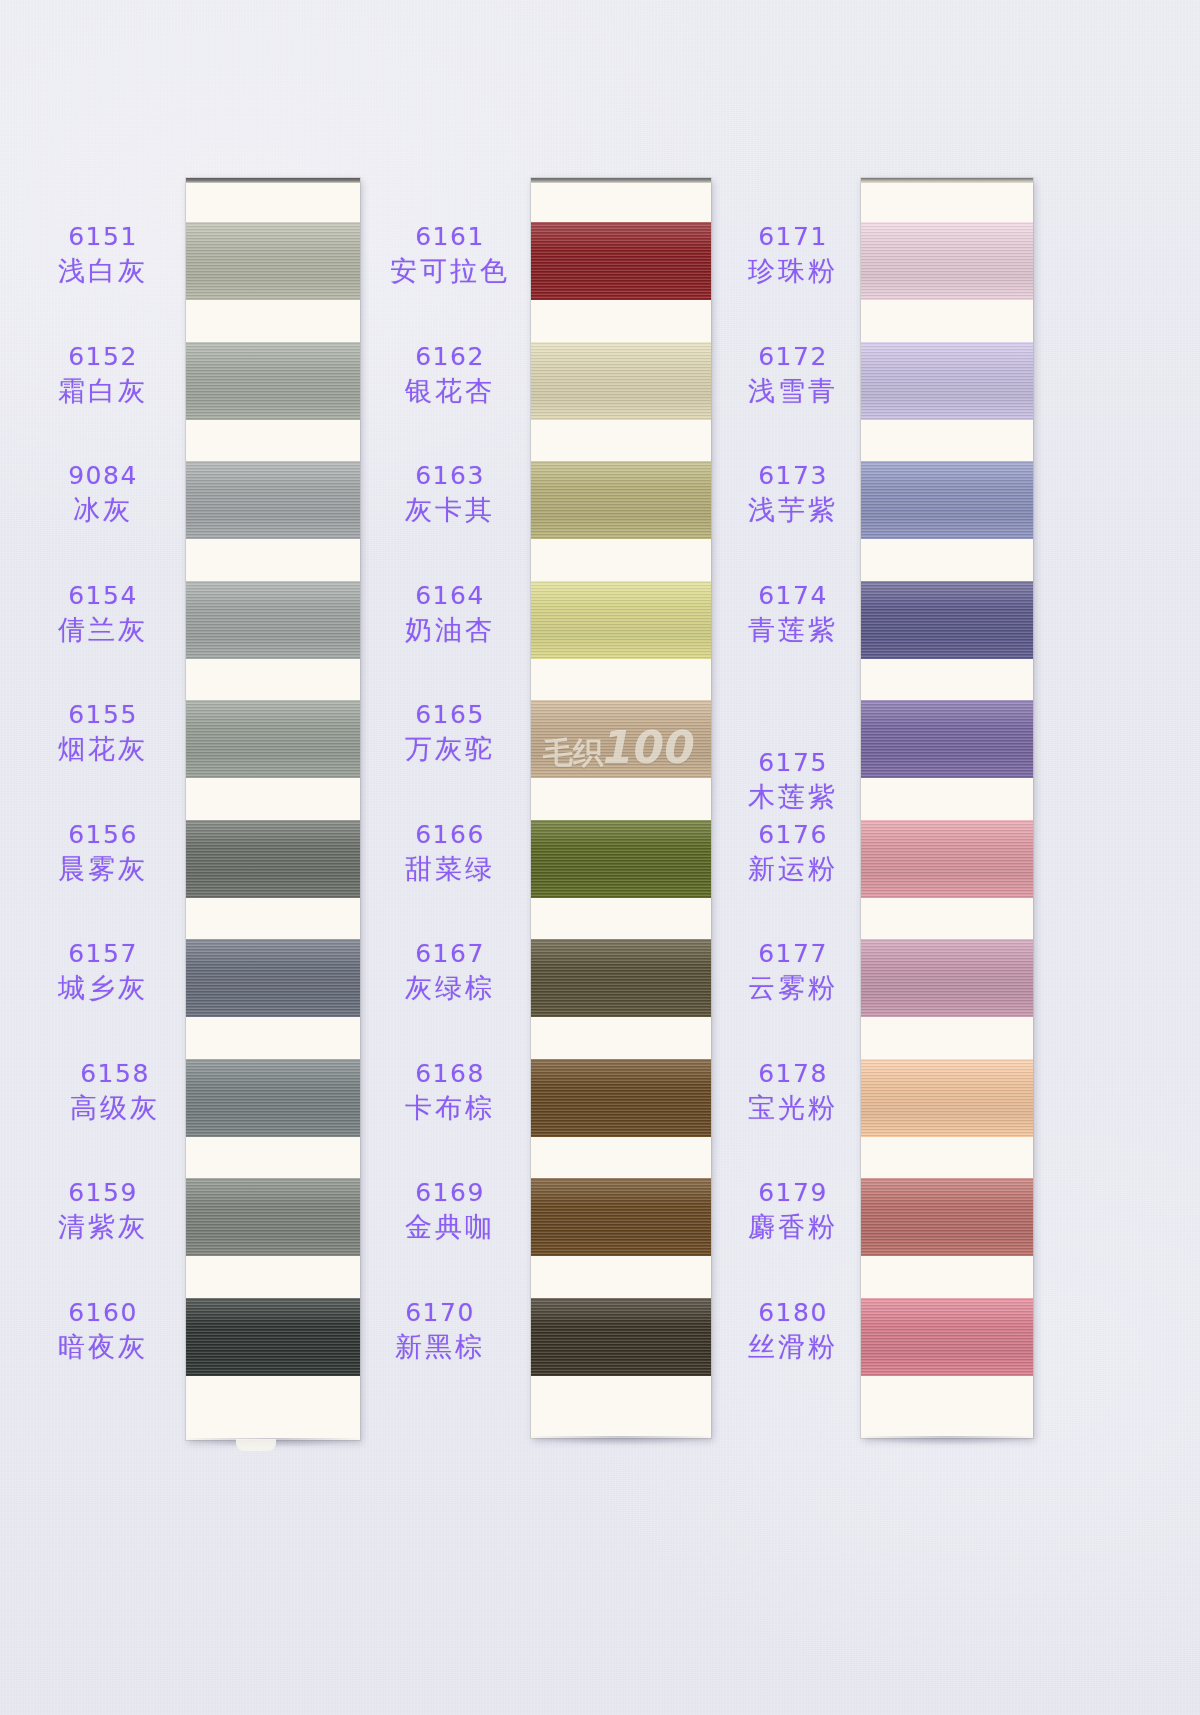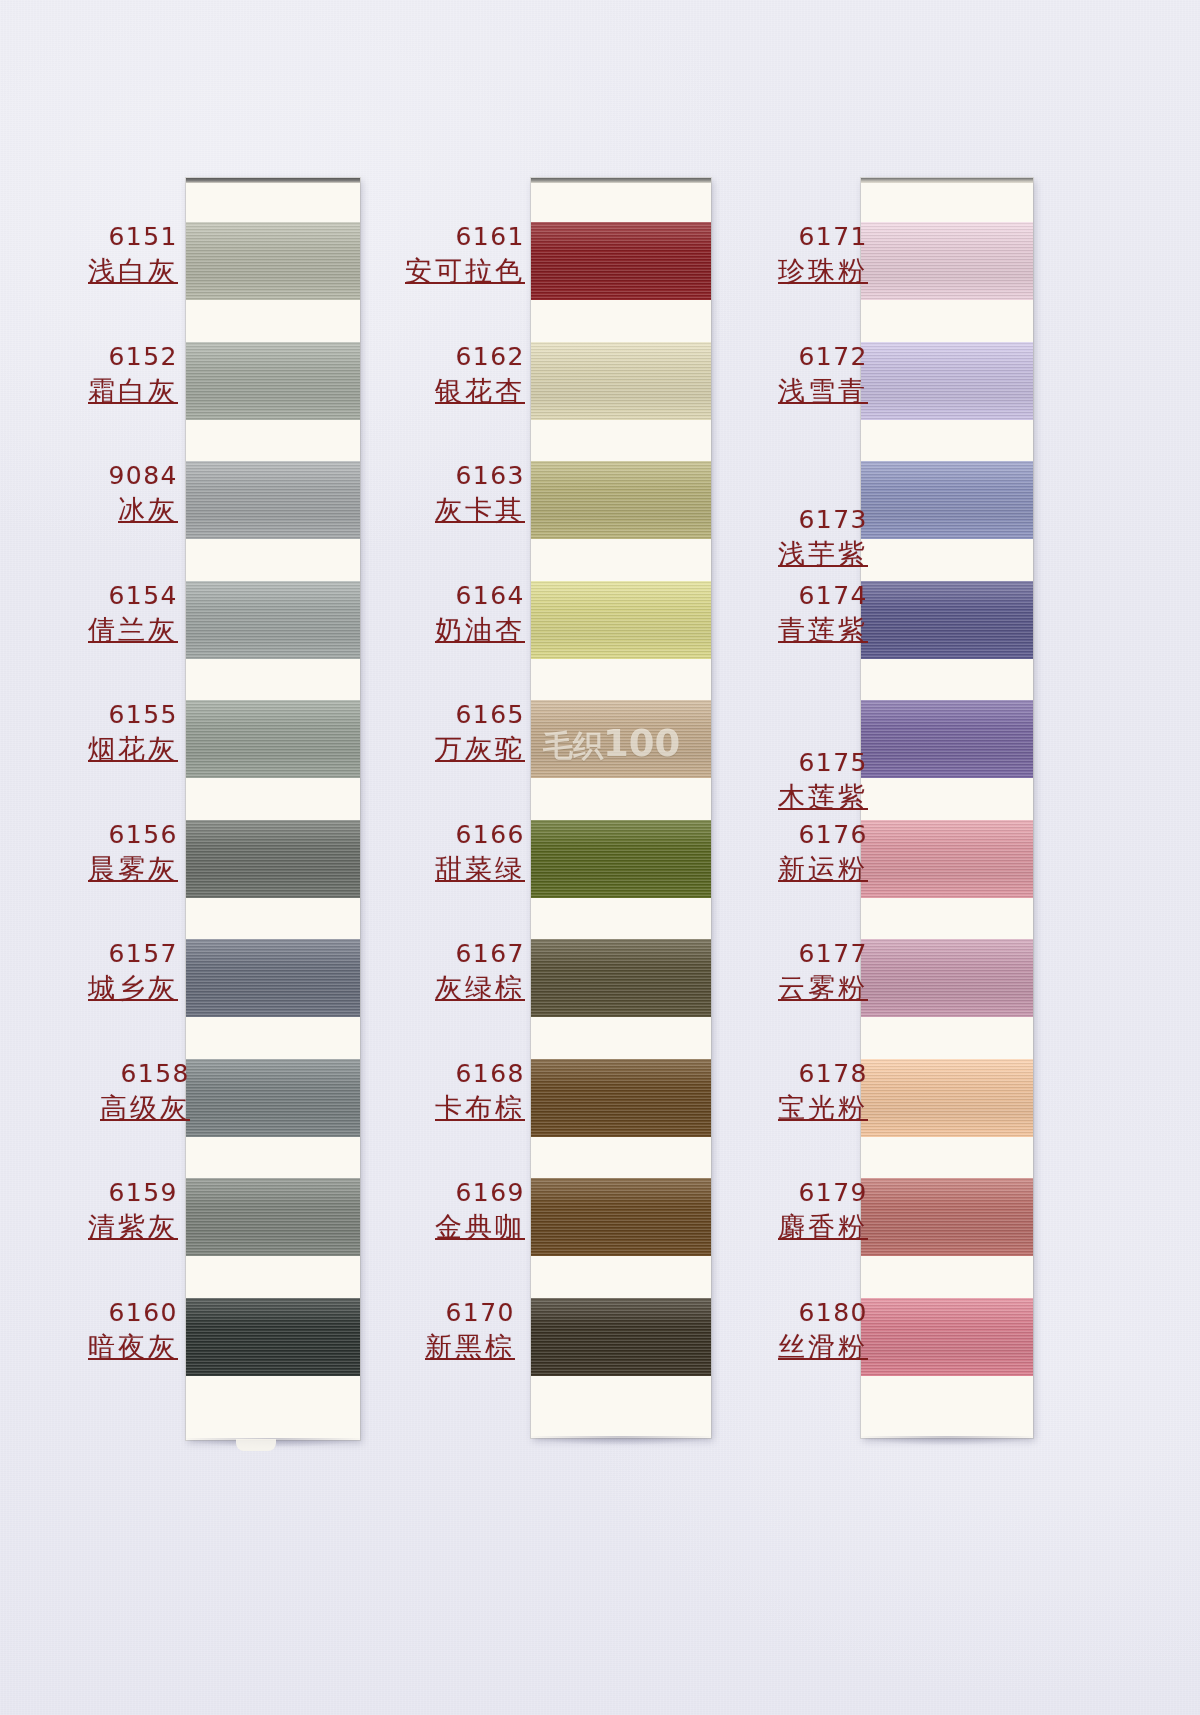--- a/index.html
+++ b/index.html
@@ -60,36 +60,36 @@
     mix-blend-mode:normal;opacity:.85;
   }
   .swatch .shade{
     position:absolute;inset:0;
     background:linear-gradient(180deg, rgba(255,255,255,.18) 0%, rgba(0,0,0,.05) 35%,
                rgba(0,0,0,.09) 70%, rgba(0,0,0,.02) 100%);
   }
 
   
   .label{
-    position:absolute;text-align:right;width:150px;
-    color:#7f1d1d;text-shadow:0 0 1px rgba(150,150,175,.5);
+    position:absolute;text-align:center;width:150px;
+    color:#8b5cf6;text-shadow:0 0 1px rgba(150,150,175,.5);
     line-height:1.05;
   }
   .label .code{font-size:25px;letter-spacing:1.5px;display:block;}
-  .label .name{font-size:27px;letter-spacing:3px;display:block;margin-top:7px;text-decoration:underline;}
+  .label .name{font-size:27px;letter-spacing:3px;display:block;margin-top:7px;}
 
   .watermark{
     position:absolute;left:543px;top:722px;
     font-size:30px;font-weight:bold;color:rgba(252,250,244,.62);
     letter-spacing:0px;
     text-shadow:0 1px 1px rgba(120,100,70,.25);
     pointer-events:none;
     font-family:"DejaVu Sans","Liberation Sans",sans-serif;
   }
-  .watermark .num{font-size:37px;text-align:right;}
+  .watermark .num{font-style:italic;font-size:44px;text-align:right;}
   .card-bottom-shadow{
     position:absolute;left:0;right:0;bottom:-7px;height:9px;
     background:radial-gradient(ellipse at 50% 0%, rgba(110,110,140,.38), rgba(110,110,140,0) 75%);
   }
   .tear{
     position:absolute;width:40px;height:12px;left:50px;bottom:-11px;
     background:#f6f4ec;border-radius:0 0 8px 8px;opacity:.9;
   }
 </style>
 </head>
@@ -318,21 +318,21 @@
     <span class="name">新黑棕</span>
   </div>
 <div class="label" style="left: 718px; top: 224px;">
     <span class="code">6171</span>
     <span class="name">珍珠粉</span>
   </div>
 <div class="label" style="left: 718px; top: 343.5px;">
     <span class="code">6172</span>
     <span class="name">浅雪青</span>
   </div>
-<div class="label" style="left: 718px; top: 463px; margin-top: 44px;">
+<div class="label" style="left: 718px; top: 463px;">
     <span class="code">6173</span>
     <span class="name">浅芋紫</span>
   </div>
 <div class="label" style="left: 718px; top: 582.5px;">
     <span class="code">6174</span>
     <span class="name">青莲紫</span>
   </div>
 <div class="label" style="left: 718px; top: 702px; margin-top: 48px;">
     <span class="code">6175</span>
     <span class="name">木莲紫</span>

